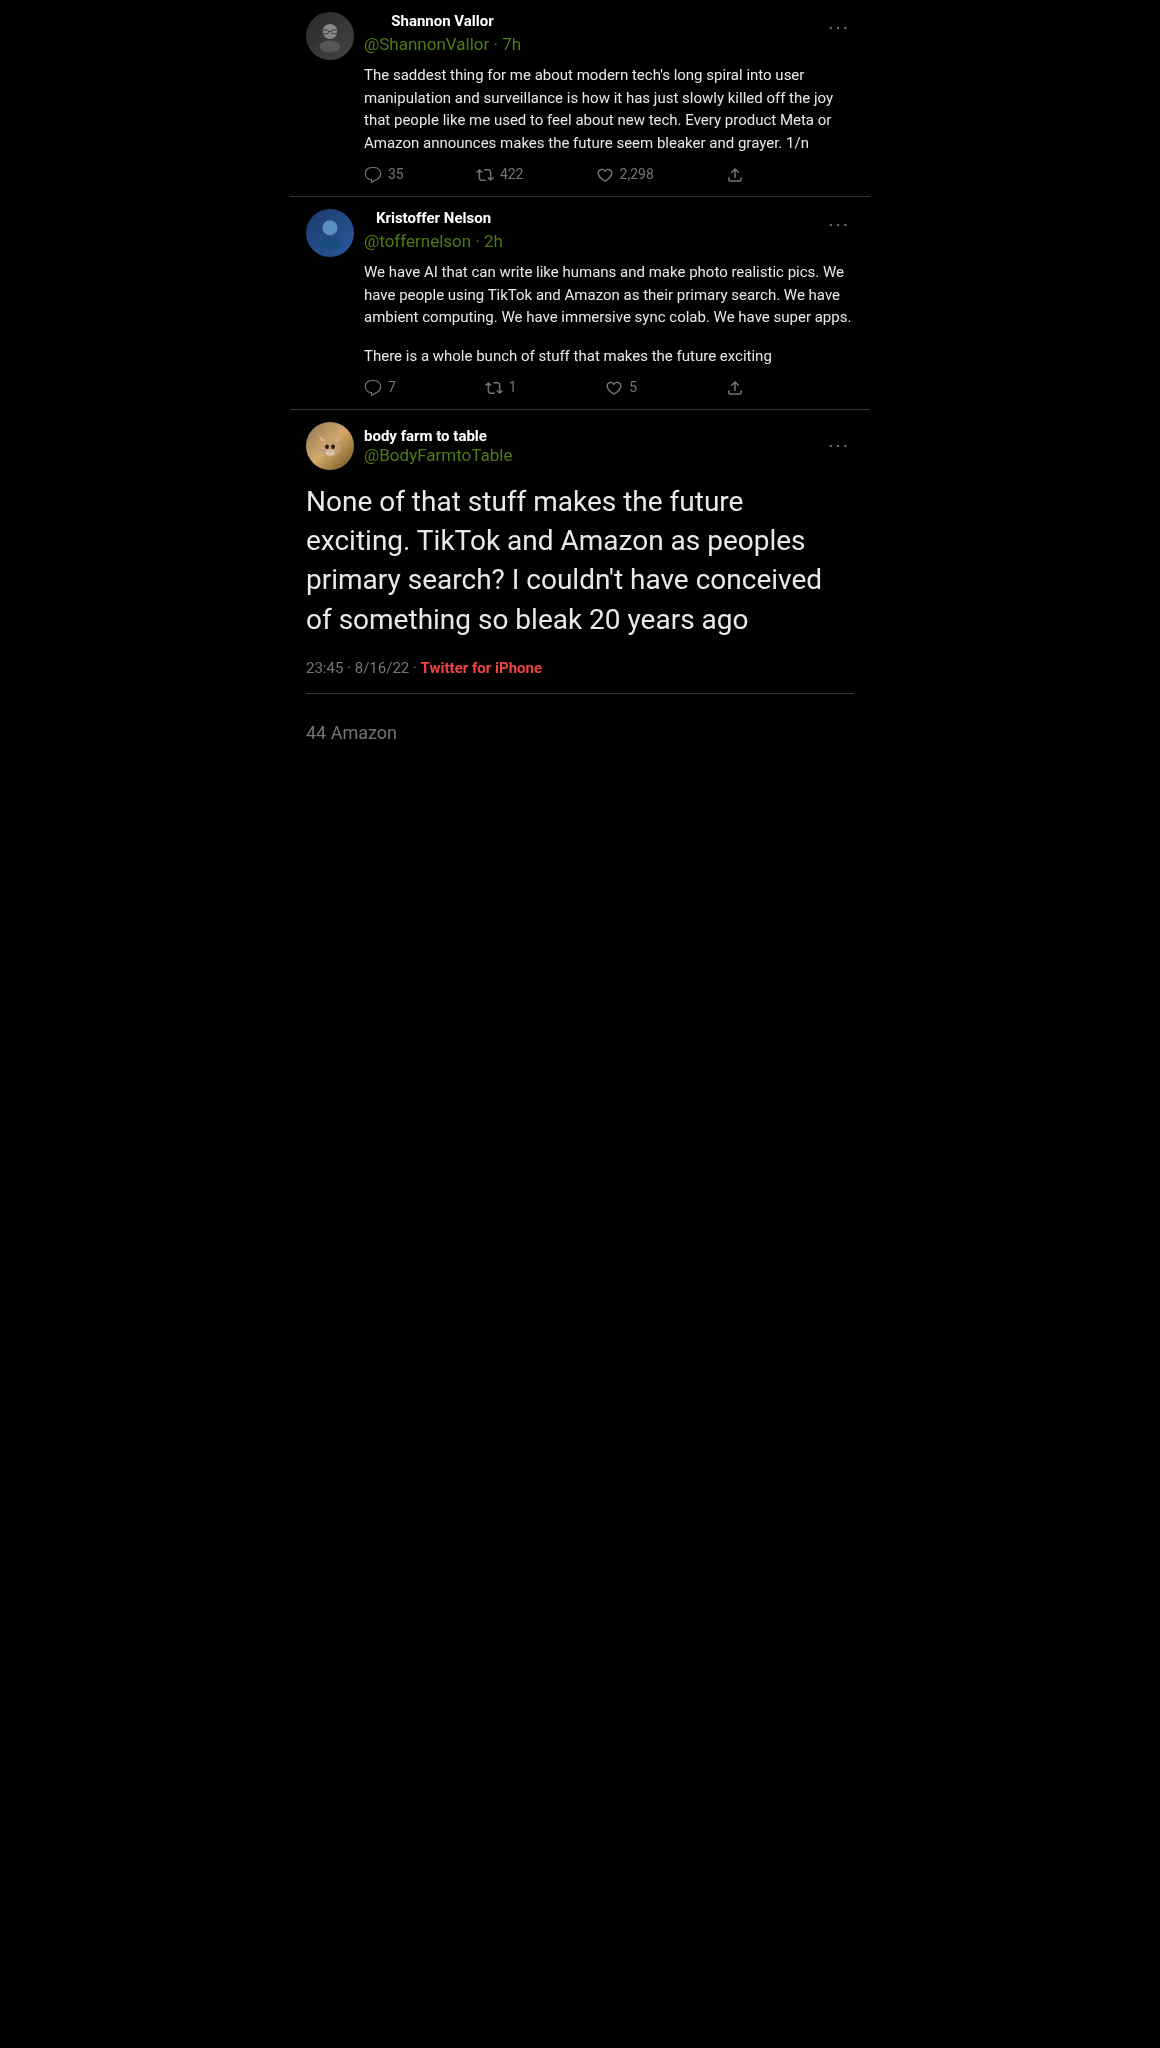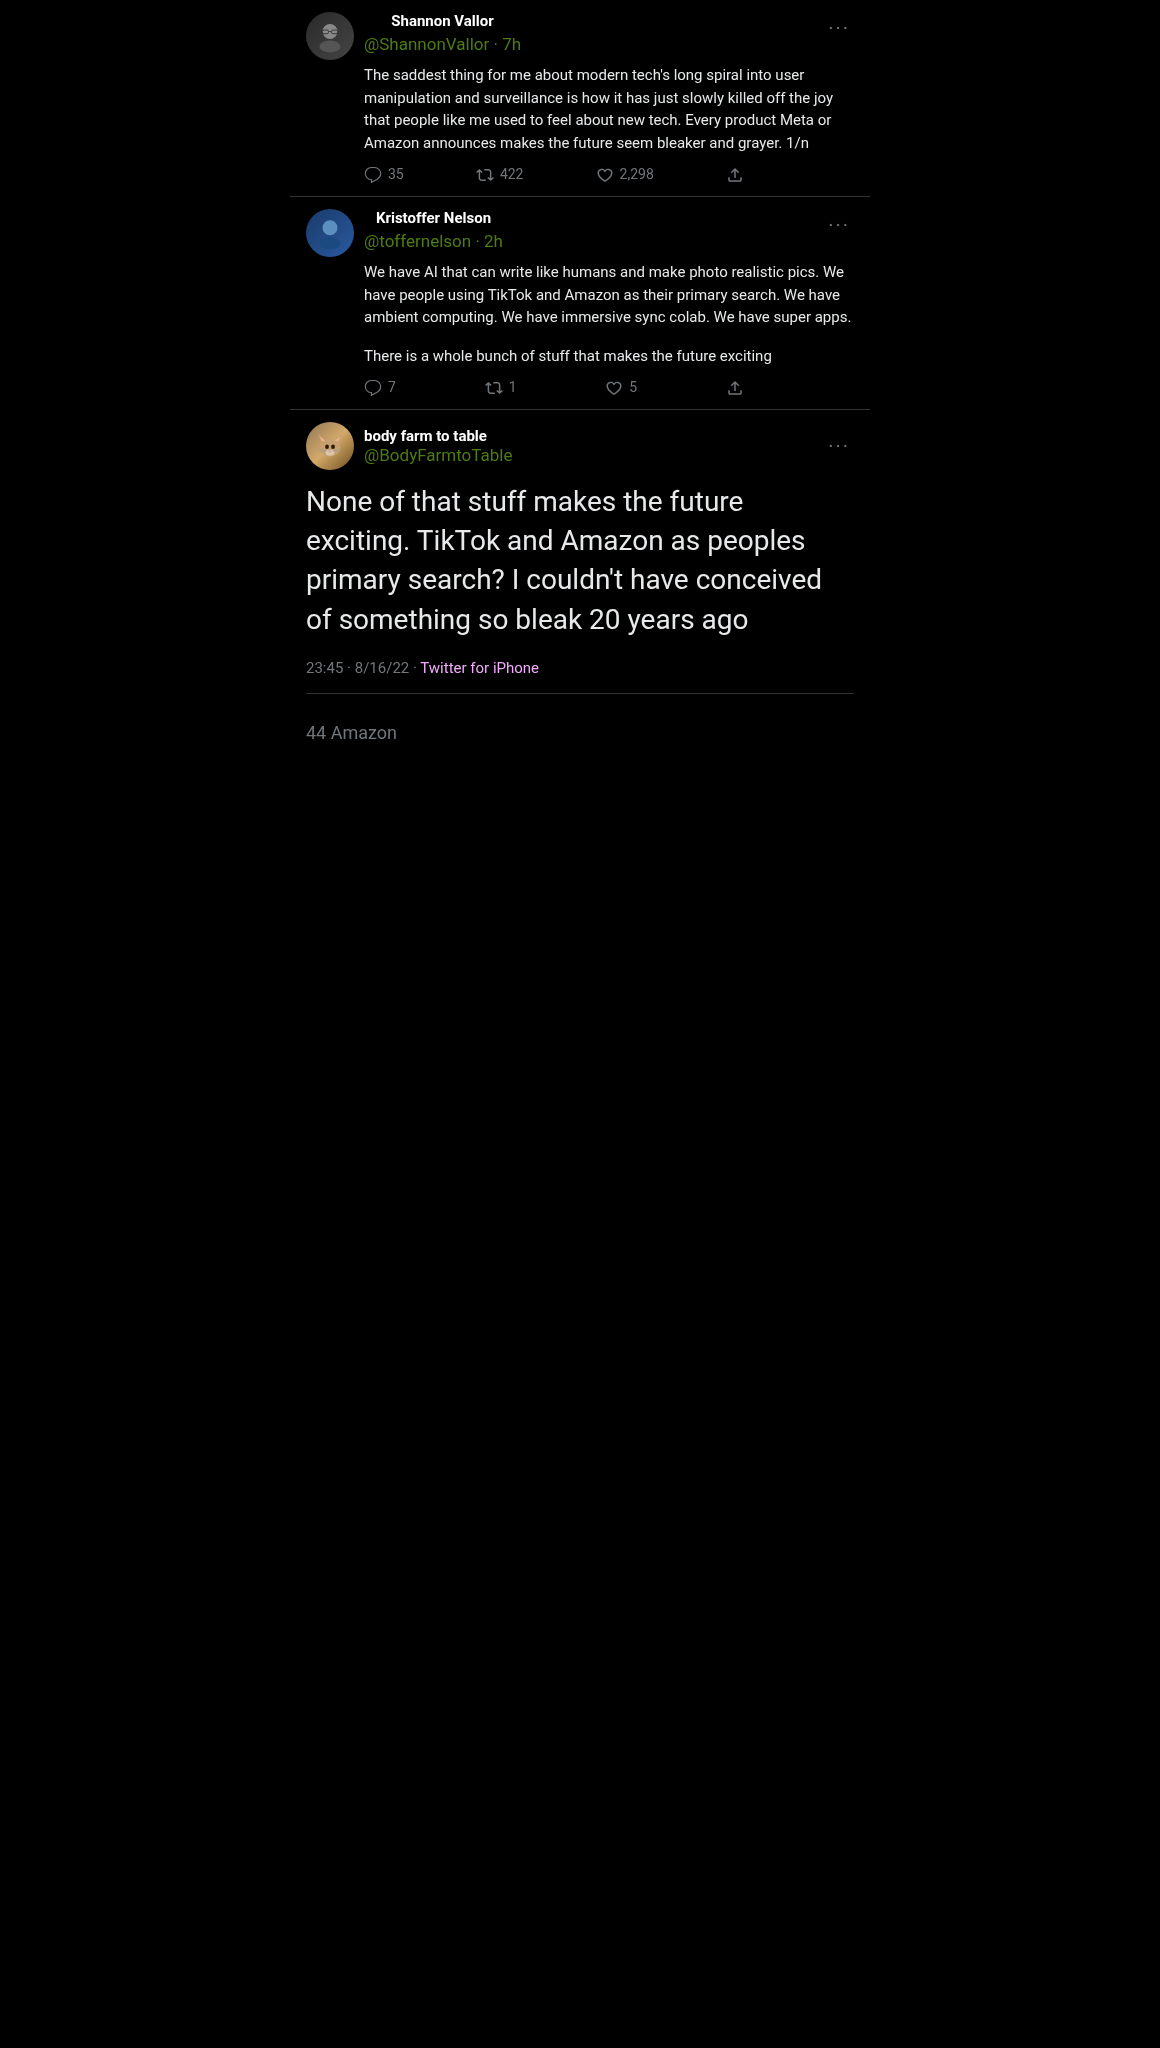--- a/index.html
+++ b/index.html
@@ -131,22 +131,23 @@
 
     .large-tweet-meta {
       color: #71767b;
       font-size: 15px;
       margin-bottom: 16px;
       border-bottom: 1px solid #2f3336;
       padding-bottom: 16px;
     }
 
     .large-tweet-meta a {
-      color: #f0abfc;
+      color: #ef4444;
       text-decoration: none;
+      font-weight: bold;
     }
 
     .likes-section {
       padding: 12px 0;
       font-size: 18px;
       font-weight: 700;
       color: #e7e9ea;
     }
 
     .likes-section span {

